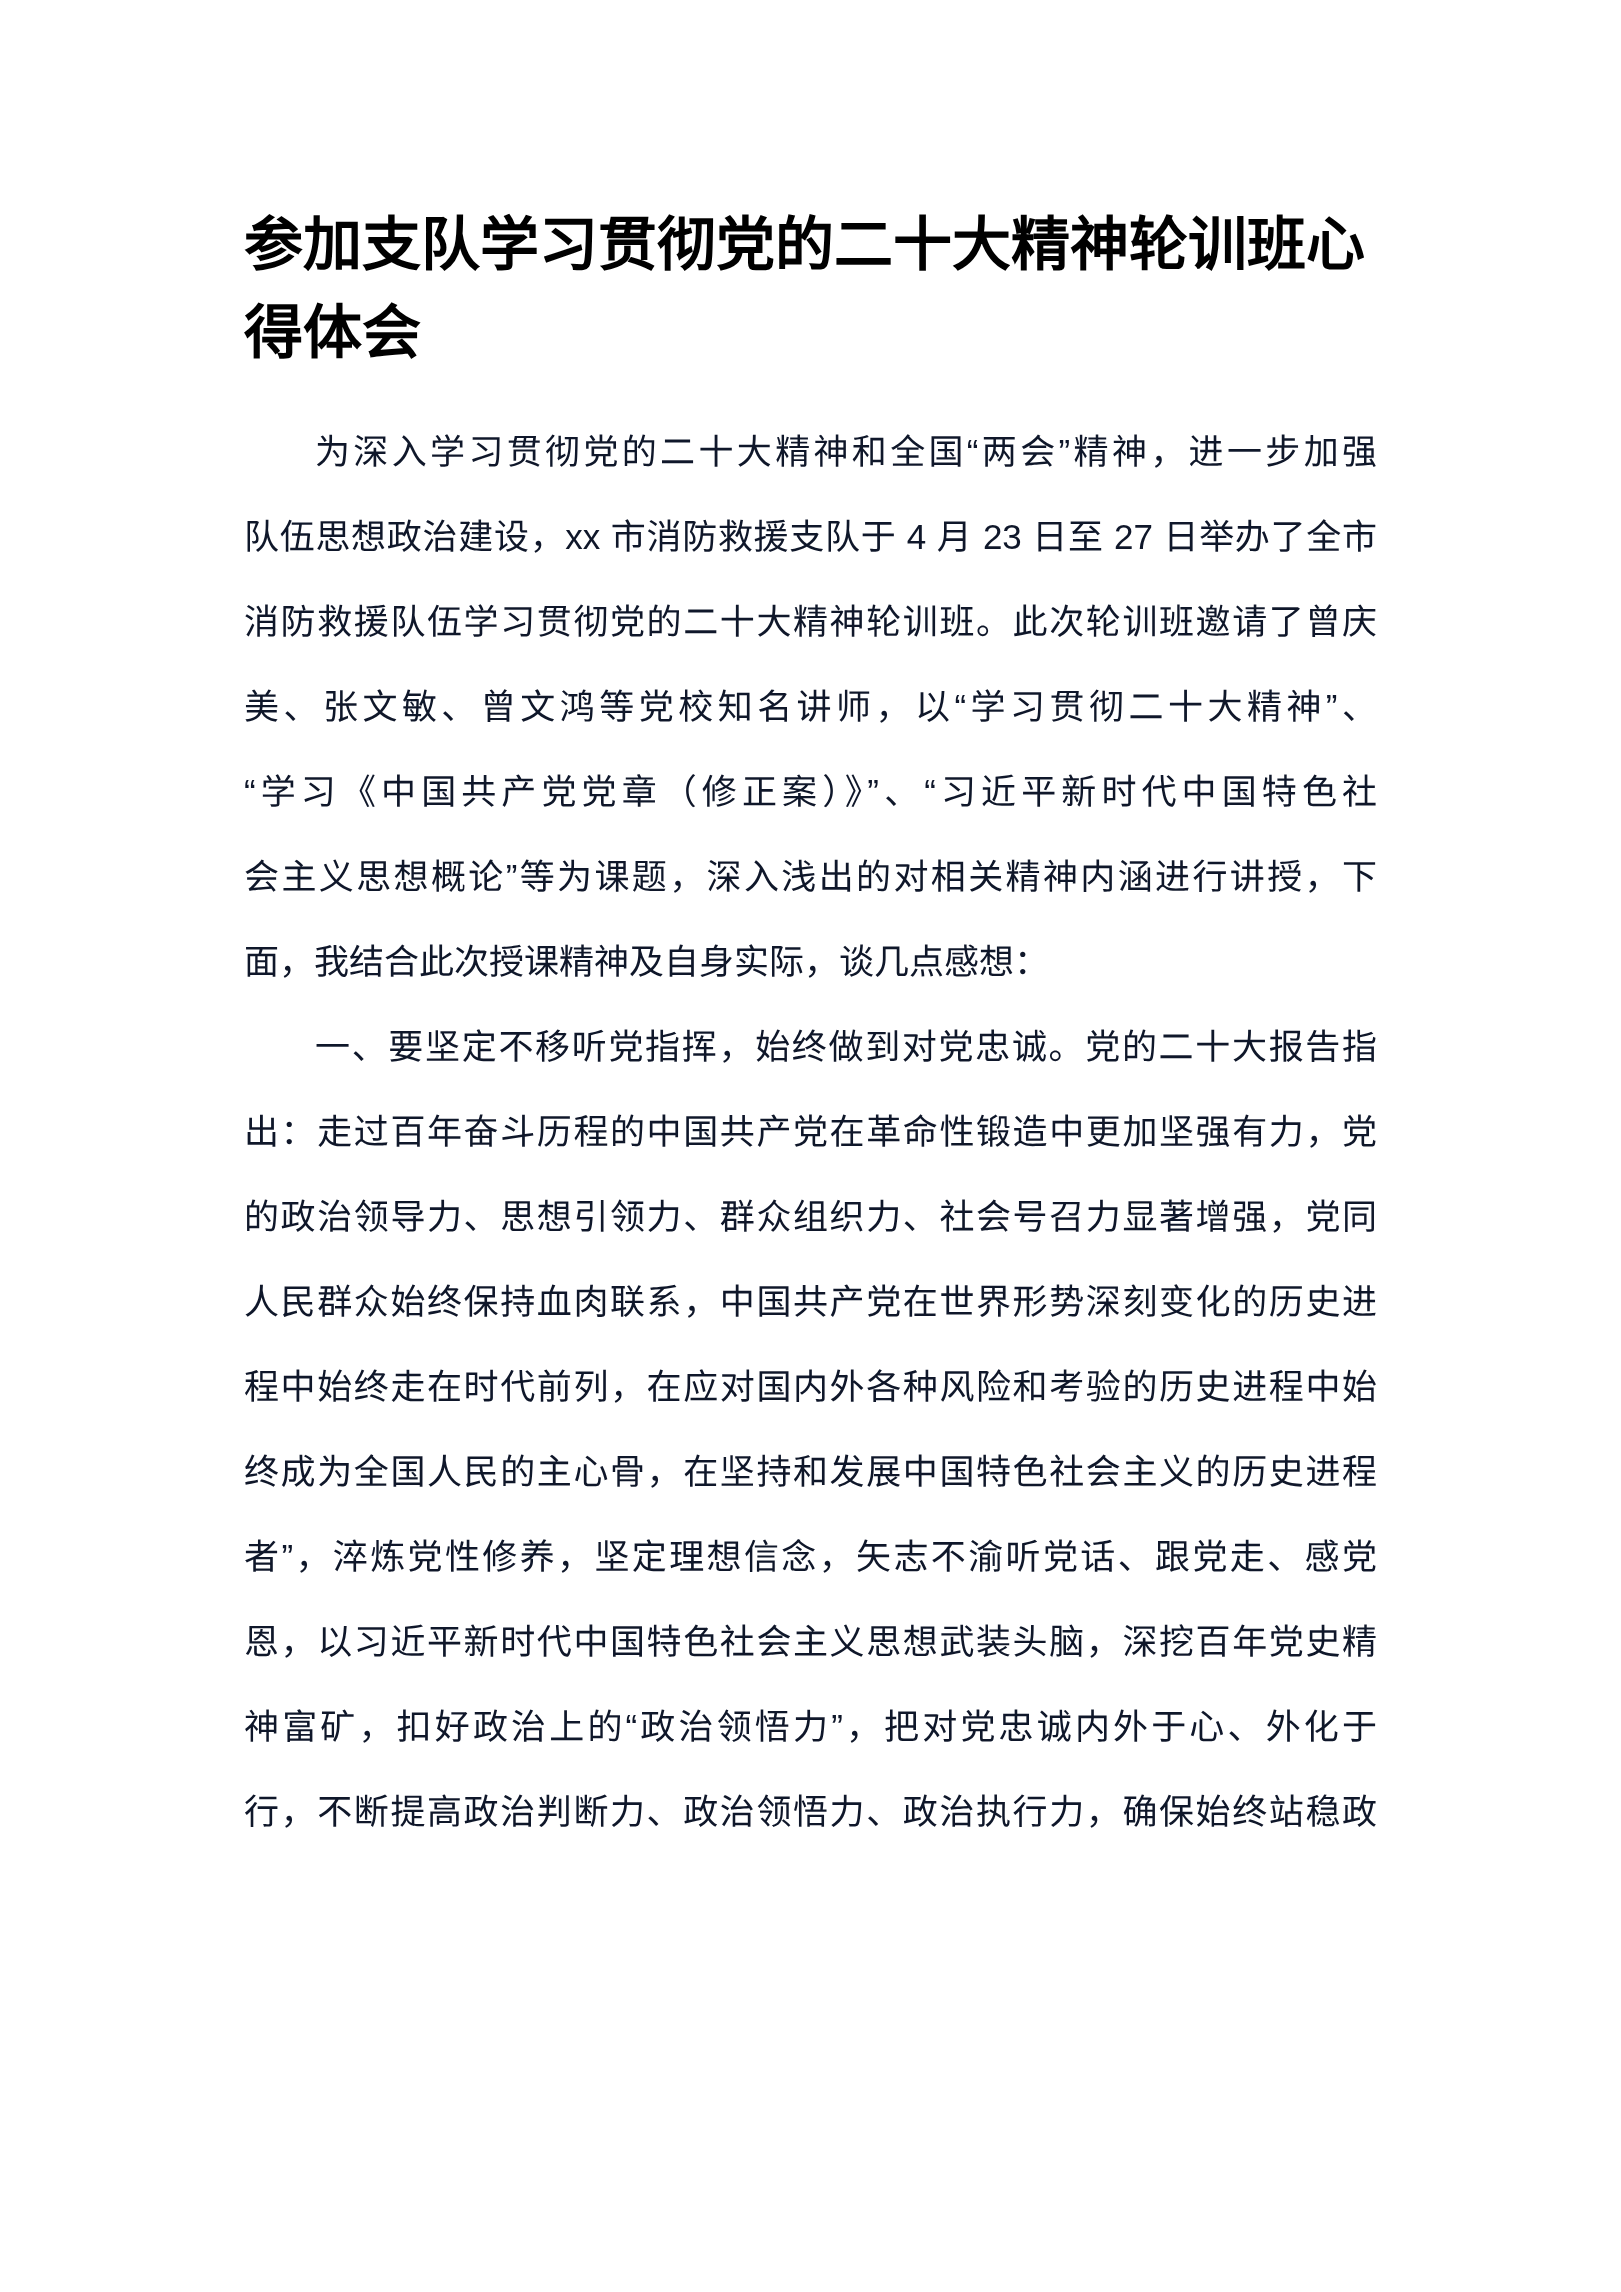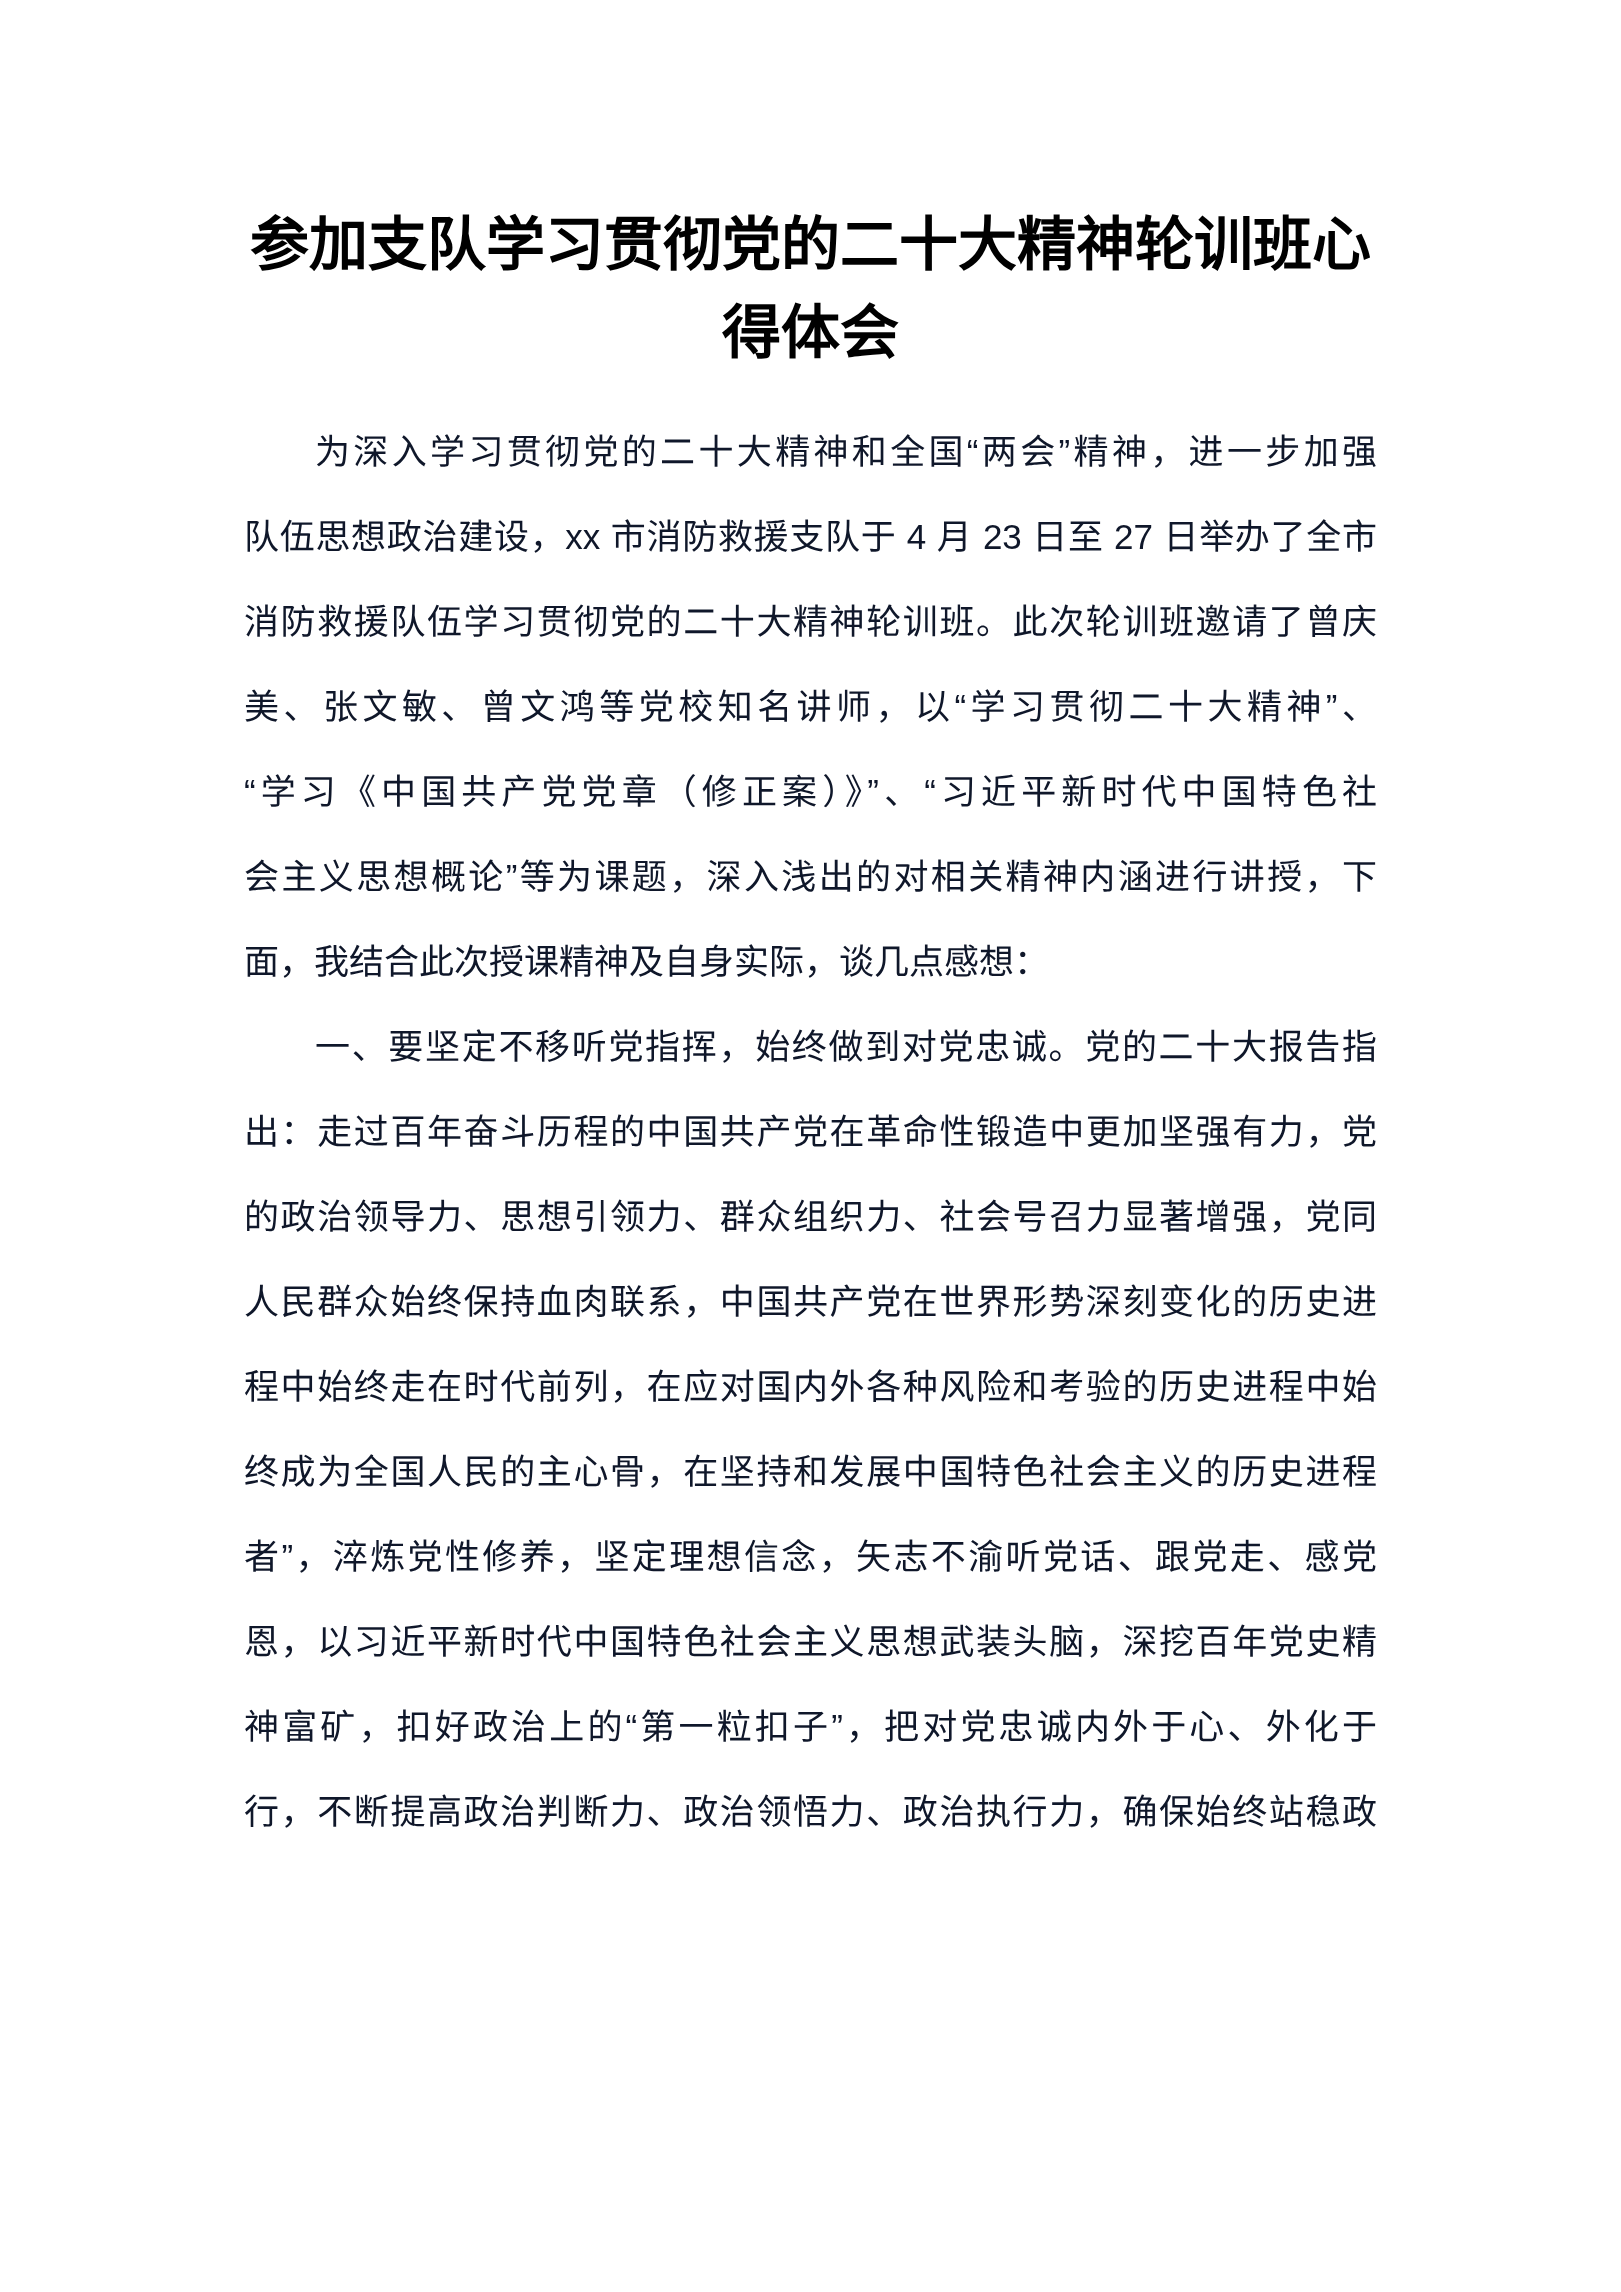--- a/index.html
+++ b/index.html
@@ -17,21 +17,20 @@
     font-family: "Liberation Sans", sans-serif;
     overflow: hidden;
     box-sizing: border-box;
     padding: 0 244px;
   }
   .doc-title {
     margin: 201px 0 0 0;
     font-size: 59px;
     line-height: 88px;
     font-weight: 700;
-    text-align: center;
     color: #000000;
     letter-spacing: 0;
     word-break: break-all;
   }
   .doc-body {
     margin-top: 32px;
     font-size: 35px;
     font-weight: 400;
     color: #0f172a;
   }
@@ -74,18 +73,18 @@
       </div>
       <div class="paragraph">
         <div class="line para-first">一、要坚定不移听党指挥，始终做到对党忠诚。党的二十大报告指</div>
         <div class="line">出：走过百年奋斗历程的中国共产党在革命性锻造中更加坚强有力，党</div>
         <div class="line">的政治领导力、思想引领力、群众组织力、社会号召力显著增强，党同</div>
         <div class="line">人民群众始终保持血肉联系，中国共产党在世界形势深刻变化的历史进</div>
         <div class="line">程中始终走在时代前列，在应对国内外各种风险和考验的历史进程中始</div>
         <div class="line">终成为全国人民的主心骨，在坚持和发展中国特色社会主义的历史进程</div>
         <div class="line">者”，淬炼党性修养，坚定理想信念，矢志不渝听党话、跟党走、感党</div>
         <div class="line">恩，以习近平新时代中国特色社会主义思想武装头脑，深挖百年党史精</div>
-        <div class="line">神富矿，扣好政治上的“第一粒扣子”，把对党忠诚内外于心、外化于</div>
+        <div class="line">神富矿，扣好政治上的“政治领悟力”，把对党忠诚内外于心、外化于</div>
         <div class="line">行，不断提高政治判断力、政治领悟力、政治执行力，确保始终站稳政</div>
       </div>
     </div>
 </div>
 
 
 </body></html>

